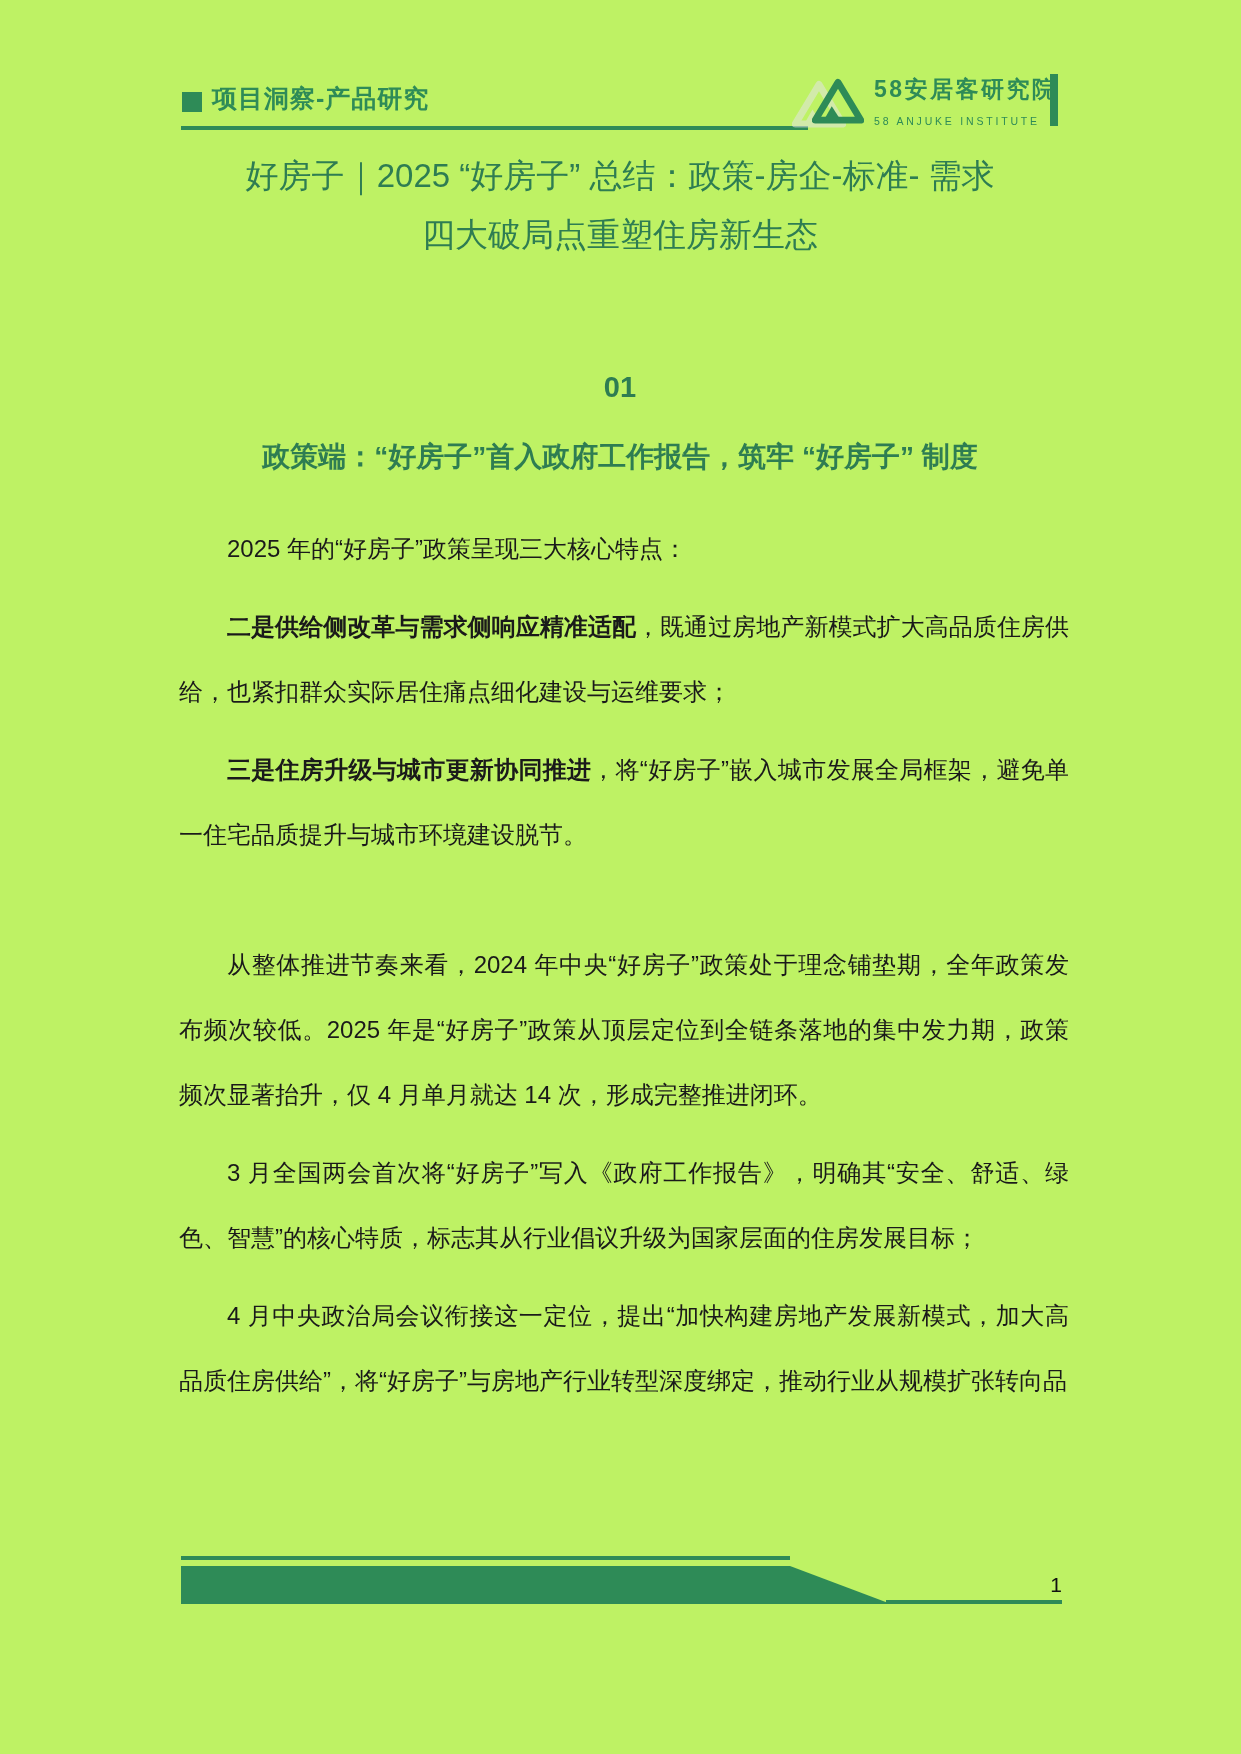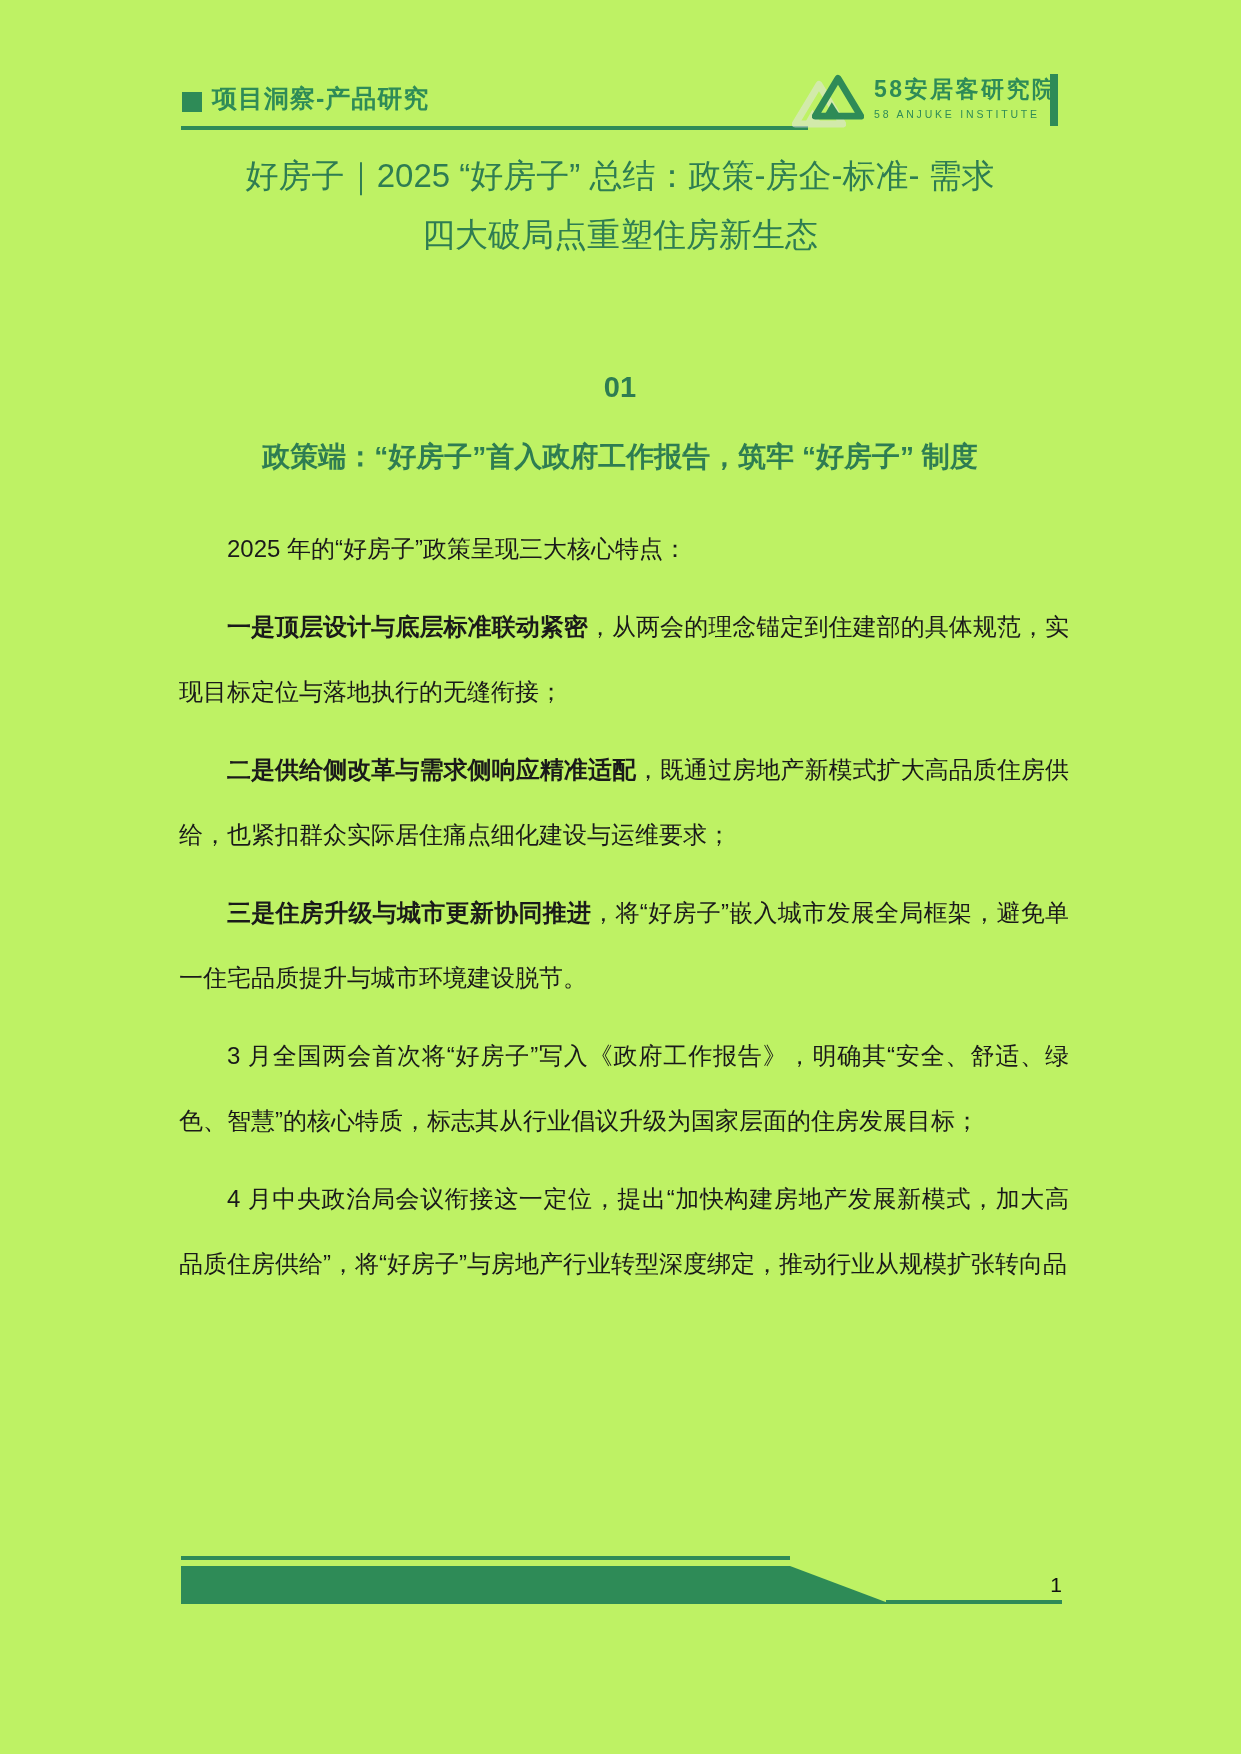--- a/index.html
+++ b/index.html
@@ -11,21 +11,21 @@
   .hdr-square{position:absolute;left:182px;top:92px;width:20px;height:20px;background:#2E8B57;}
   .hdr-label{
     position:absolute;left:212px;top:82px;font-size:25px;font-weight:700;color:#2E8B57;
     letter-spacing:1px;white-space:nowrap;
   }
   .hdr-rule{position:absolute;left:181px;top:126px;width:627px;height:4px;background:#2E8B57;}
   .logo-ghost{position:absolute;left:792px;top:80px;opacity:.55;}
   .logo{position:absolute;left:812px;top:74px;display:flex;align-items:center;gap:10px;}
   .logo-tri{display:block;}
   .logo-cn{font-size:23px;color:#2E8B57;font-weight:600;letter-spacing:2.5px;white-space:nowrap;}
-  .logo-en{font-size:10.5px;color:#2E8B57;letter-spacing:2.8px;margin-top:3px;white-space:nowrap;}
+  .logo-en{font-size:10.5px;color:#2E8B57;letter-spacing:2.8px;margin-top:10px;white-space:nowrap;}
   .hdr-vbar{position:absolute;left:1050px;top:74px;width:8px;height:52px;background:#2E8B57;}
   
   .doc-title{
     position:absolute;left:160px;top:146px;width:920px;margin:0;text-align:center;
     font-size:33px;line-height:59px;font-weight:400;color:#2E7D52;
   }
   .t-line{display:block;white-space:nowrap;}
   
   .sec-num{
     position:absolute;left:160px;top:371px;width:920px;text-align:center;
@@ -86,23 +86,23 @@
   <h1 class="doc-title">
     <span class="t-line">好房子｜2025 “好房子” 总结：政策-房企-标准- 需求</span>
     <span class="t-line">四大破局点重塑住房新生态</span>
   </h1>
 
   <div class="sec-num">01</div>
   <h2 class="sec-heading">政策端：“好房子”首入政府工作报告，筑牢 “好房子” 制度</h2>
 
   <div class="body-text">
     <p>2025 年的“好房子”政策呈现三大核心特点：</p>
-    <p><b>一是顶层设计与底层标准联动紧密</b><span>，从两会的理念锚定到住建部的具体规范，实现目标定位与落地执行的无缝衔接；</span></p>
     <p><b>二是供给侧改革与需求侧响应精准适配</b><span>，既通过房地产新模式扩大高品质住房供给，也紧扣群众实际居住痛点细化建设与运维要求；</span></p>
     <p><b>三是住房升级与城市更新协同推进</b><span>，将“好房子”嵌入城市发展全局框架，避免单一住宅品质提升与城市环境建设脱节。</span></p>
+    <p class="gap">从整体推进节奏来看，2024 年中央“好房子”政策处于理念铺垫期，全年政策发布频次较低。2025 年是“好房子”政策从顶层定位到全链条落地的集中发力期，政策频次显著抬升，仅 4 月单月就达 14 次，形成完整推进闭环。</p>
     <p>3 月全国两会首次将“好房子”写入《政府工作报告》，明确其“安全、舒适、绿色、智慧”的核心特质，标志其从行业倡议升级为国家层面的住房发展目标；</p>
     <p>4 月中央政治局会议衔接这一定位，提出“加快构建房地产发展新模式，加大高品质住房供给”，将“好房子”与房地产行业转型深度绑定，推动行业从规模扩张转向品</p>
   </div>
 
   <div class="ft-line-top"></div>
   <div class="ft-bar"></div>
   <div class="ft-line-right"></div>
   <div class="ft-page">1</div>
 
 </div>

